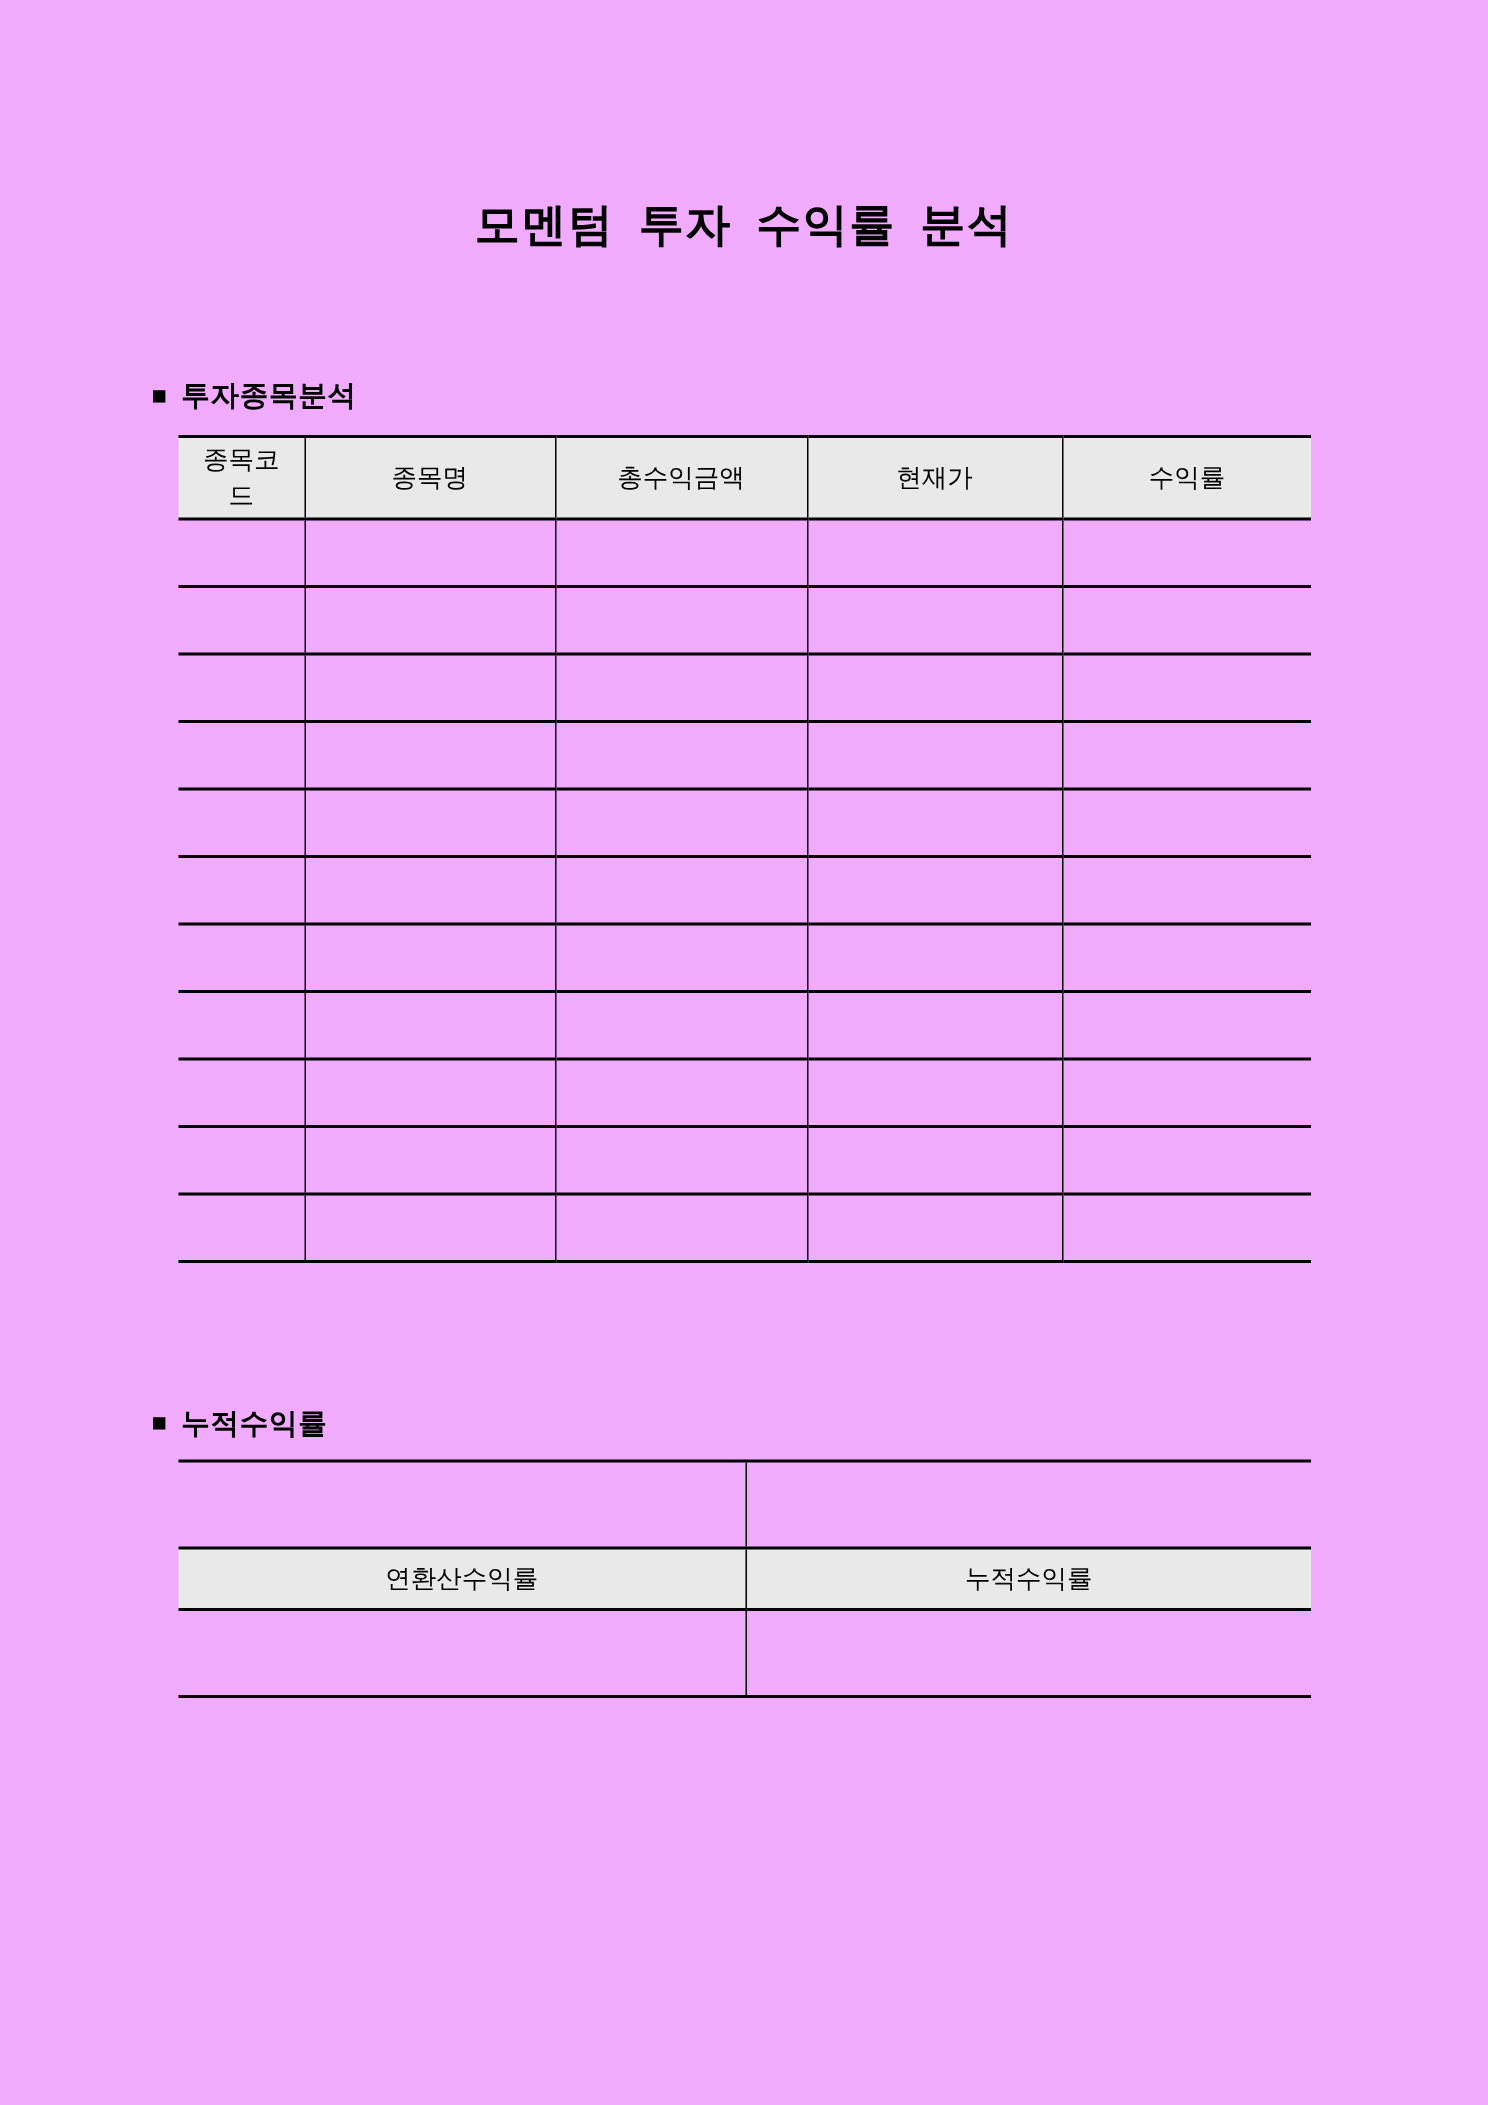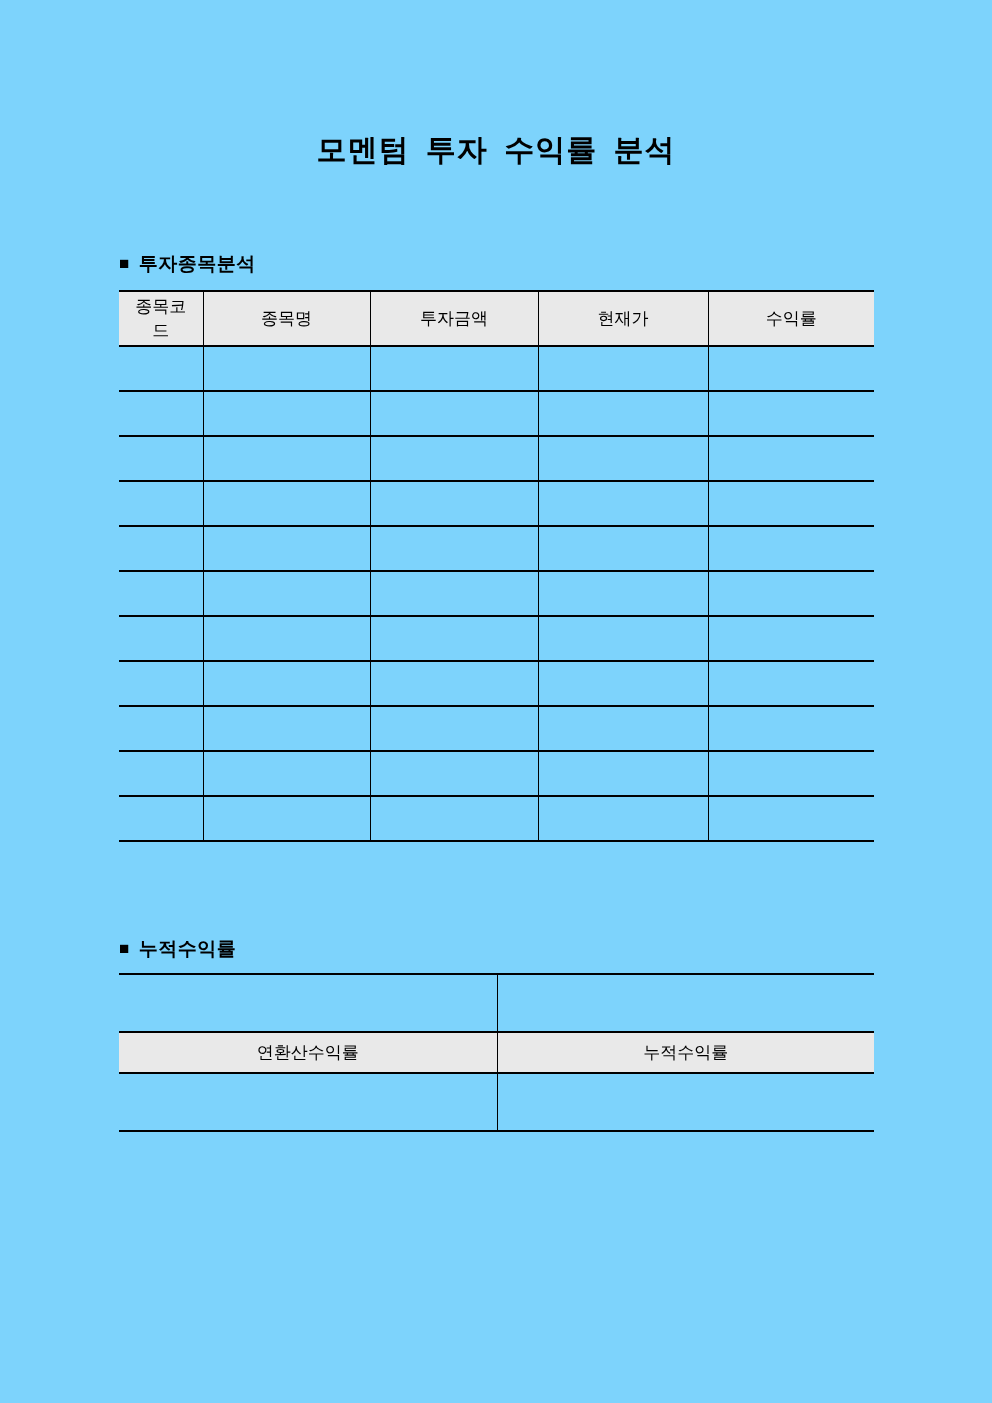--- a/index.html
+++ b/index.html
@@ -1,39 +1,39 @@
 <!DOCTYPE html>
 <html><head>
 <meta charset="utf-8">
 <style>
   * { margin: 0; padding: 0; box-sizing: border-box; }
   html, body { background: #ffffff; }
   .page {
     position: relative;
     width: 992px;
     height: 1403px;
-    background: #7dd3fc;
+    background: #f0abfc;
     font-family: "Liberation Sans", "DejaVu Sans", sans-serif;
     color: #000000;
     overflow: hidden;
   }
   .doc-title {
     position: absolute;
     top: 130px;
     left: 0;
     width: 100%;
     text-align: center;
     font-size: 30px;
     font-weight: 700;
     letter-spacing: 1px;
     word-spacing: 7px;
   }
   .section-label {
     position: absolute;
-    left: 119px;
+    left: 101px;
     font-size: 19px;
     font-weight: 700;
     letter-spacing: 0.5px;
     white-space: nowrap;
     text-align: center;
   }
   .section-label .bullet {
     font-size: 17px;
     margin-right: 9px;
     vertical-align: 1px;
@@ -98,21 +98,21 @@
       <col style="width:84px">
       <col style="width:167px">
       <col style="width:168px">
       <col style="width:170px">
       <col style="width:166px">
     </colgroup>
     <thead>
       <tr>
         <th>종목코드</th>
         <th>종목명</th>
-        <th>투자금액</th>
+        <th>총수익금액</th>
         <th>현재가</th>
         <th>수익률</th>
       </tr>
     </thead>
     <tbody>
         <tr>
           <td></td>
           <td></td>
           <td></td>
           <td></td>

